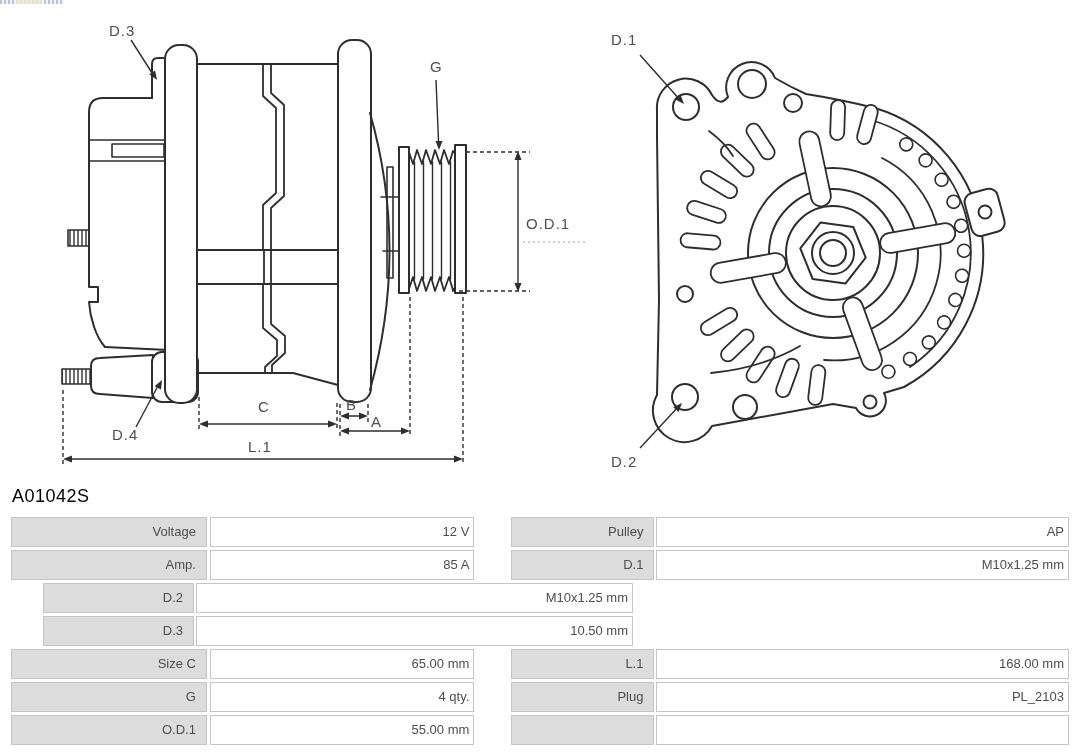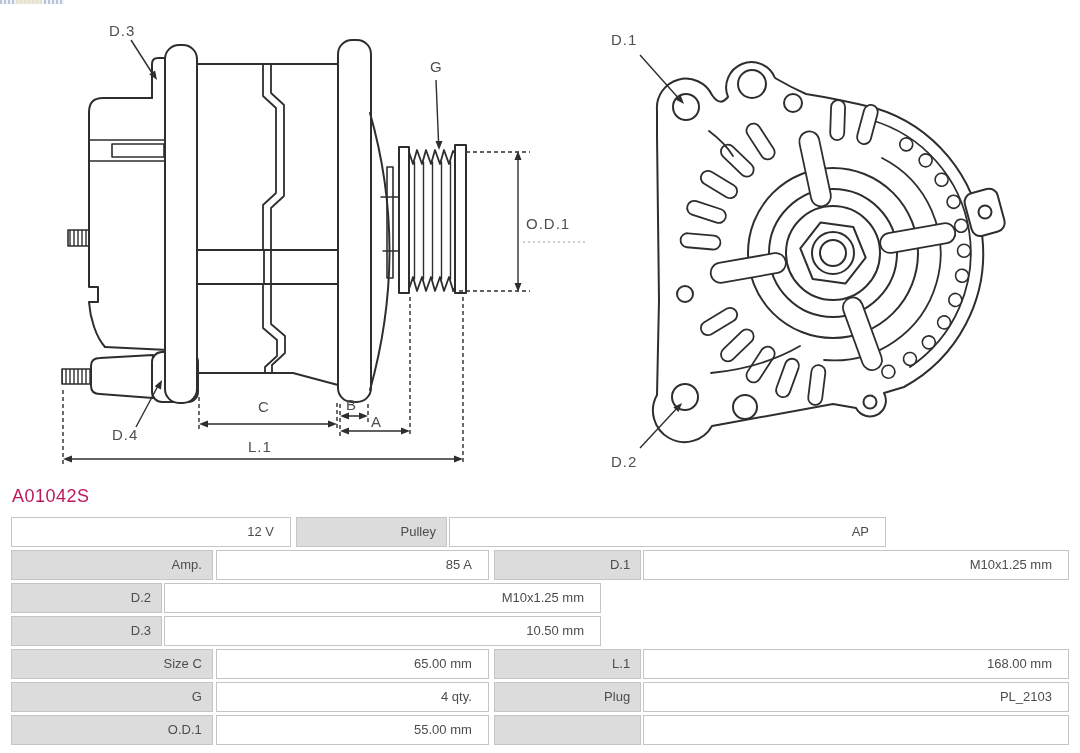--- a/index.html
+++ b/index.html
@@ -1,30 +1,30 @@
 <!DOCTYPE html>
 <html><head>
 <meta charset="utf-8">
 <style>
   html,body{margin:0;padding:0;background:#ffffff;}
   body{width:1080px;height:753px;position:relative;font-family:"Liberation Sans",sans-serif;overflow:hidden;}
   .artifact{position:absolute;left:0;top:0;width:64px;height:4px;
     background:repeating-linear-gradient(90deg,#b7c3da 0 2px,#f3f5f9 2px 4px);}
   .artifact .mid{position:absolute;left:16px;top:0;width:26px;height:4px;background:#efe8cf;opacity:.8;}
   .drawing{position:absolute;left:0;top:0;width:1080px;height:505px;}
-  .part-number{position:absolute;left:12px;top:486px;font-size:18px;color:#be185d;letter-spacing:.5px;}
+  .part-number{position:absolute;left:12px;top:486px;font-size:18px;color:#000000;letter-spacing:.5px;}
   .spec{position:absolute;left:11px;top:517px;width:1058px;}
   .spec-row{display:flex;height:30px;margin-bottom:3px;}
   .cell{box-sizing:border-box;border:1px solid #c5c5c5;height:30px;line-height:28px;
         font-size:13px;color:#4d4d4d;text-align:right;overflow:hidden;white-space:nowrap;}
   .lab{background:#dcdcdc;padding-right:10px;}
-  .val{background:#ffffff;padding-right:16px;}
+  .val{background:#ffffff;padding-right:4px;}
   .l1{width:207px;margin-right:3px;}
   .v1{width:280px;margin-right:5px;}
-  .l2{width:151px;margin-right:2px;}
+  .l2{width:151px;margin-right:2px;margin-left:32px;}
   .v2{width:437px;}
   svg text{font-family:"Liberation Sans",sans-serif;fill:#4f4f4f;font-size:15px;letter-spacing:1px;}
 </style>
 </head>
 <body>
 
 <div class="artifact">
     <div class="mid"></div>
   </div>
 
@@ -198,20 +198,21 @@
     <path d="M 682,403 L 678.5,412 L 673.3,407.2 Z"></path>
   </g>
   <text x="611" y="45">D.1</text>
   <text x="611" y="467">D.2</text>
 </svg>
 
 <div class="part-number">A01042S</div>
 
 <div class="spec">
   <div class="spec-row">
+    <div class="cell lab l1">Voltage</div>
     <div class="cell val v1">12 V</div>
     <div class="cell lab l2">Pulley</div>
     <div class="cell val v2">AP</div>
   </div>
   <div class="spec-row">
     <div class="cell lab l1">Amp.</div>
     <div class="cell val v1">85 A</div>
     <div class="cell lab l2">D.1</div>
     <div class="cell val v2">M10x1.25 mm</div>
   </div>

